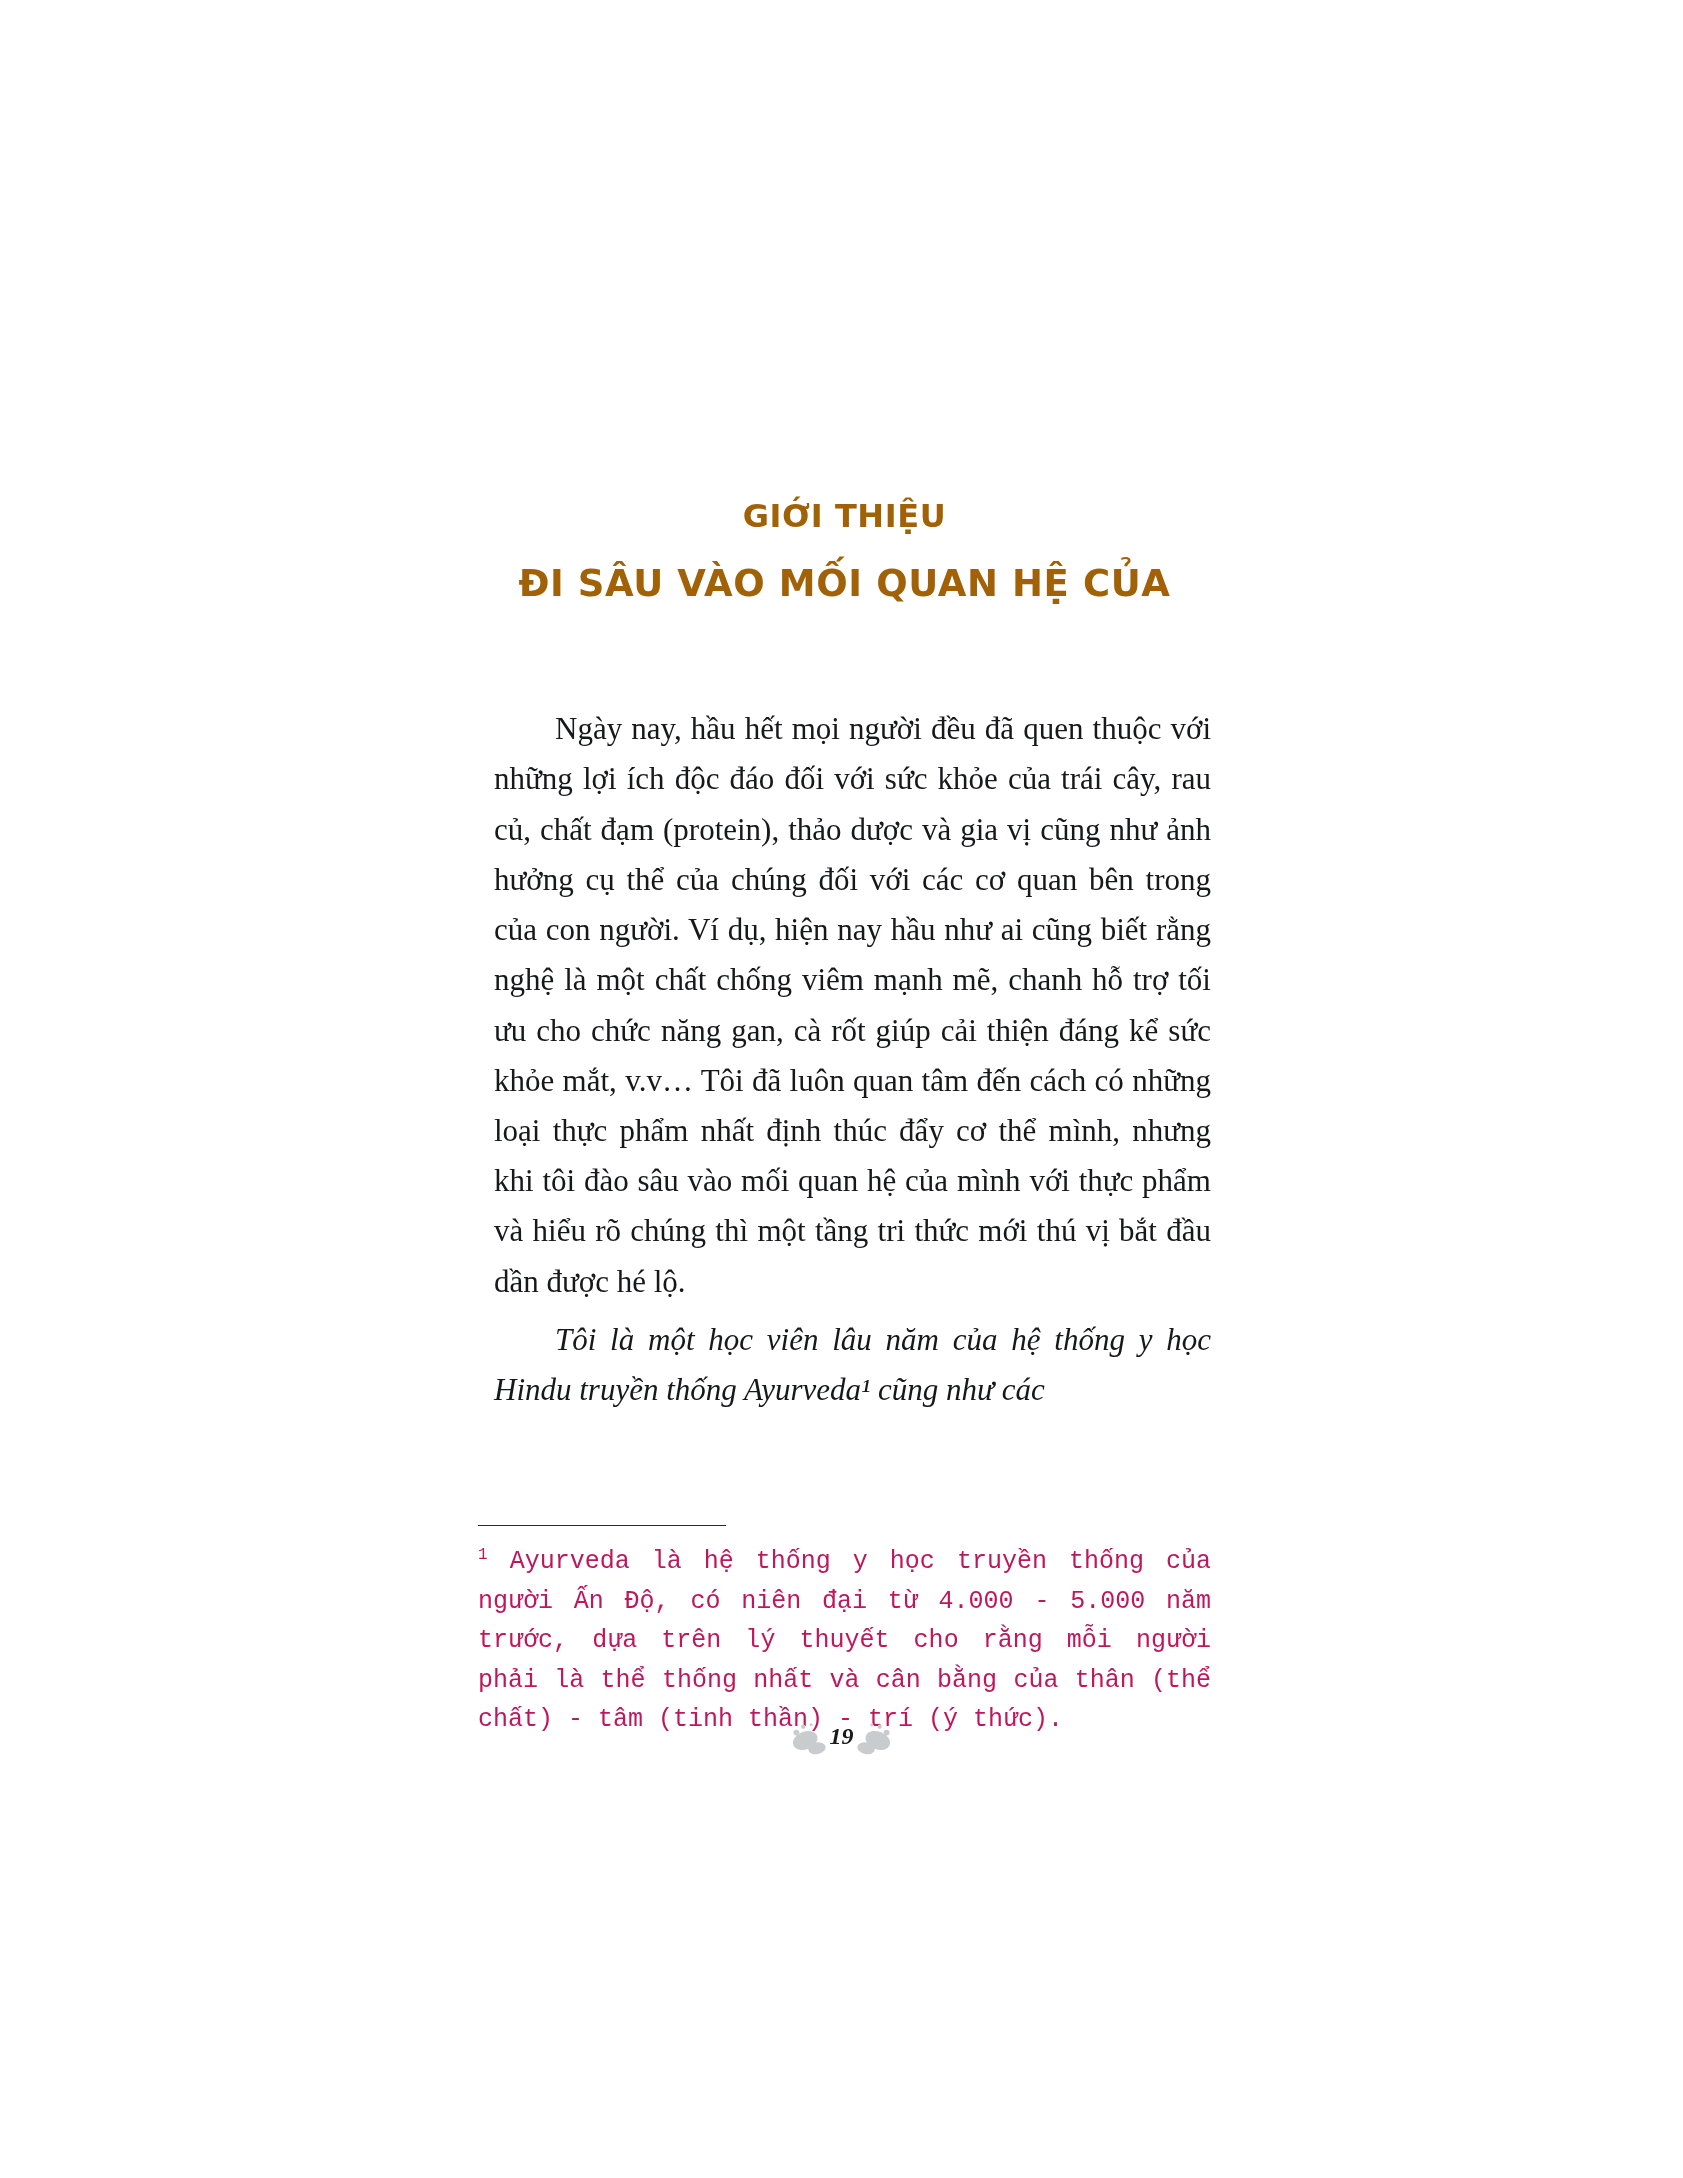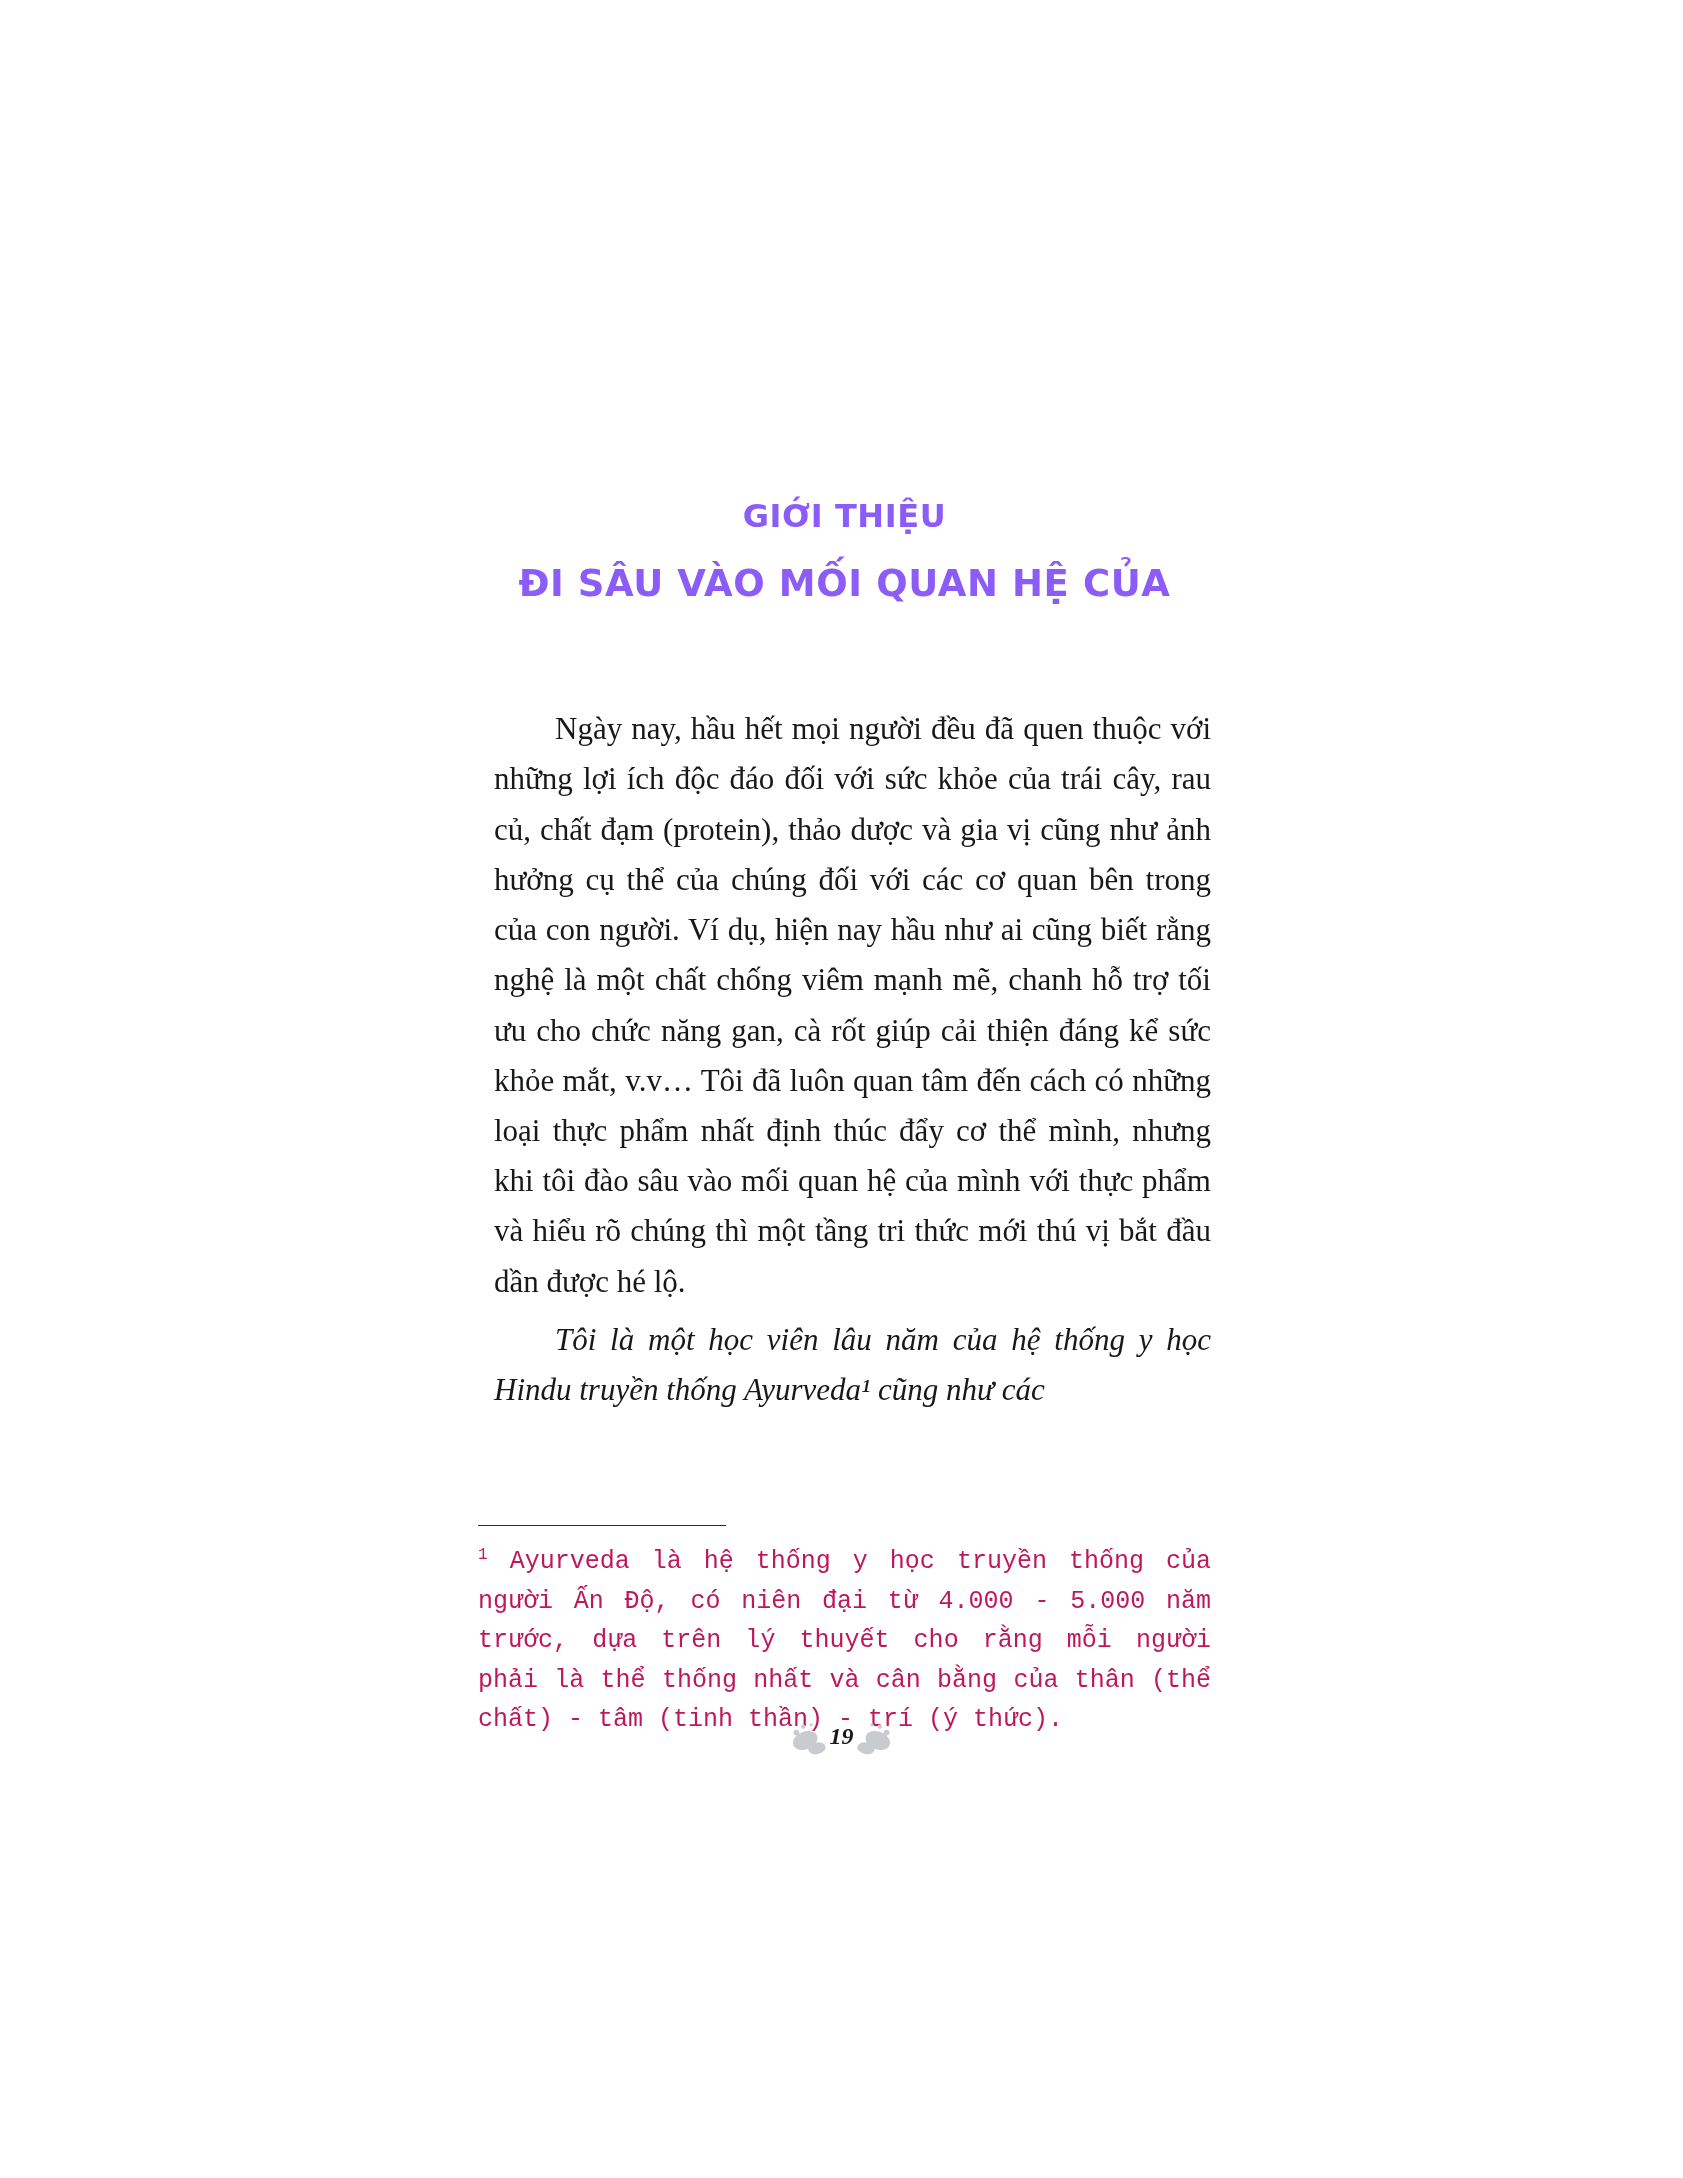--- a/index.html
+++ b/index.html
@@ -30,21 +30,21 @@
     position: absolute;
     left: 478px;
     top: 495px;
     width: 733px;
   }
 
   .title-block {
     text-align: center;
     font-family: "DejaVu Sans", sans-serif;
     font-weight: 600;
-    color: #8b5cf6;
+    color: #a16207;
     letter-spacing: 0.6px;
   }
   .title-line-1 {
     font-size: 32px;
     line-height: 1.35;
     margin-bottom: 20px;
   }
   .title-line-2,
   .title-line-3 {
     font-size: 37px;

